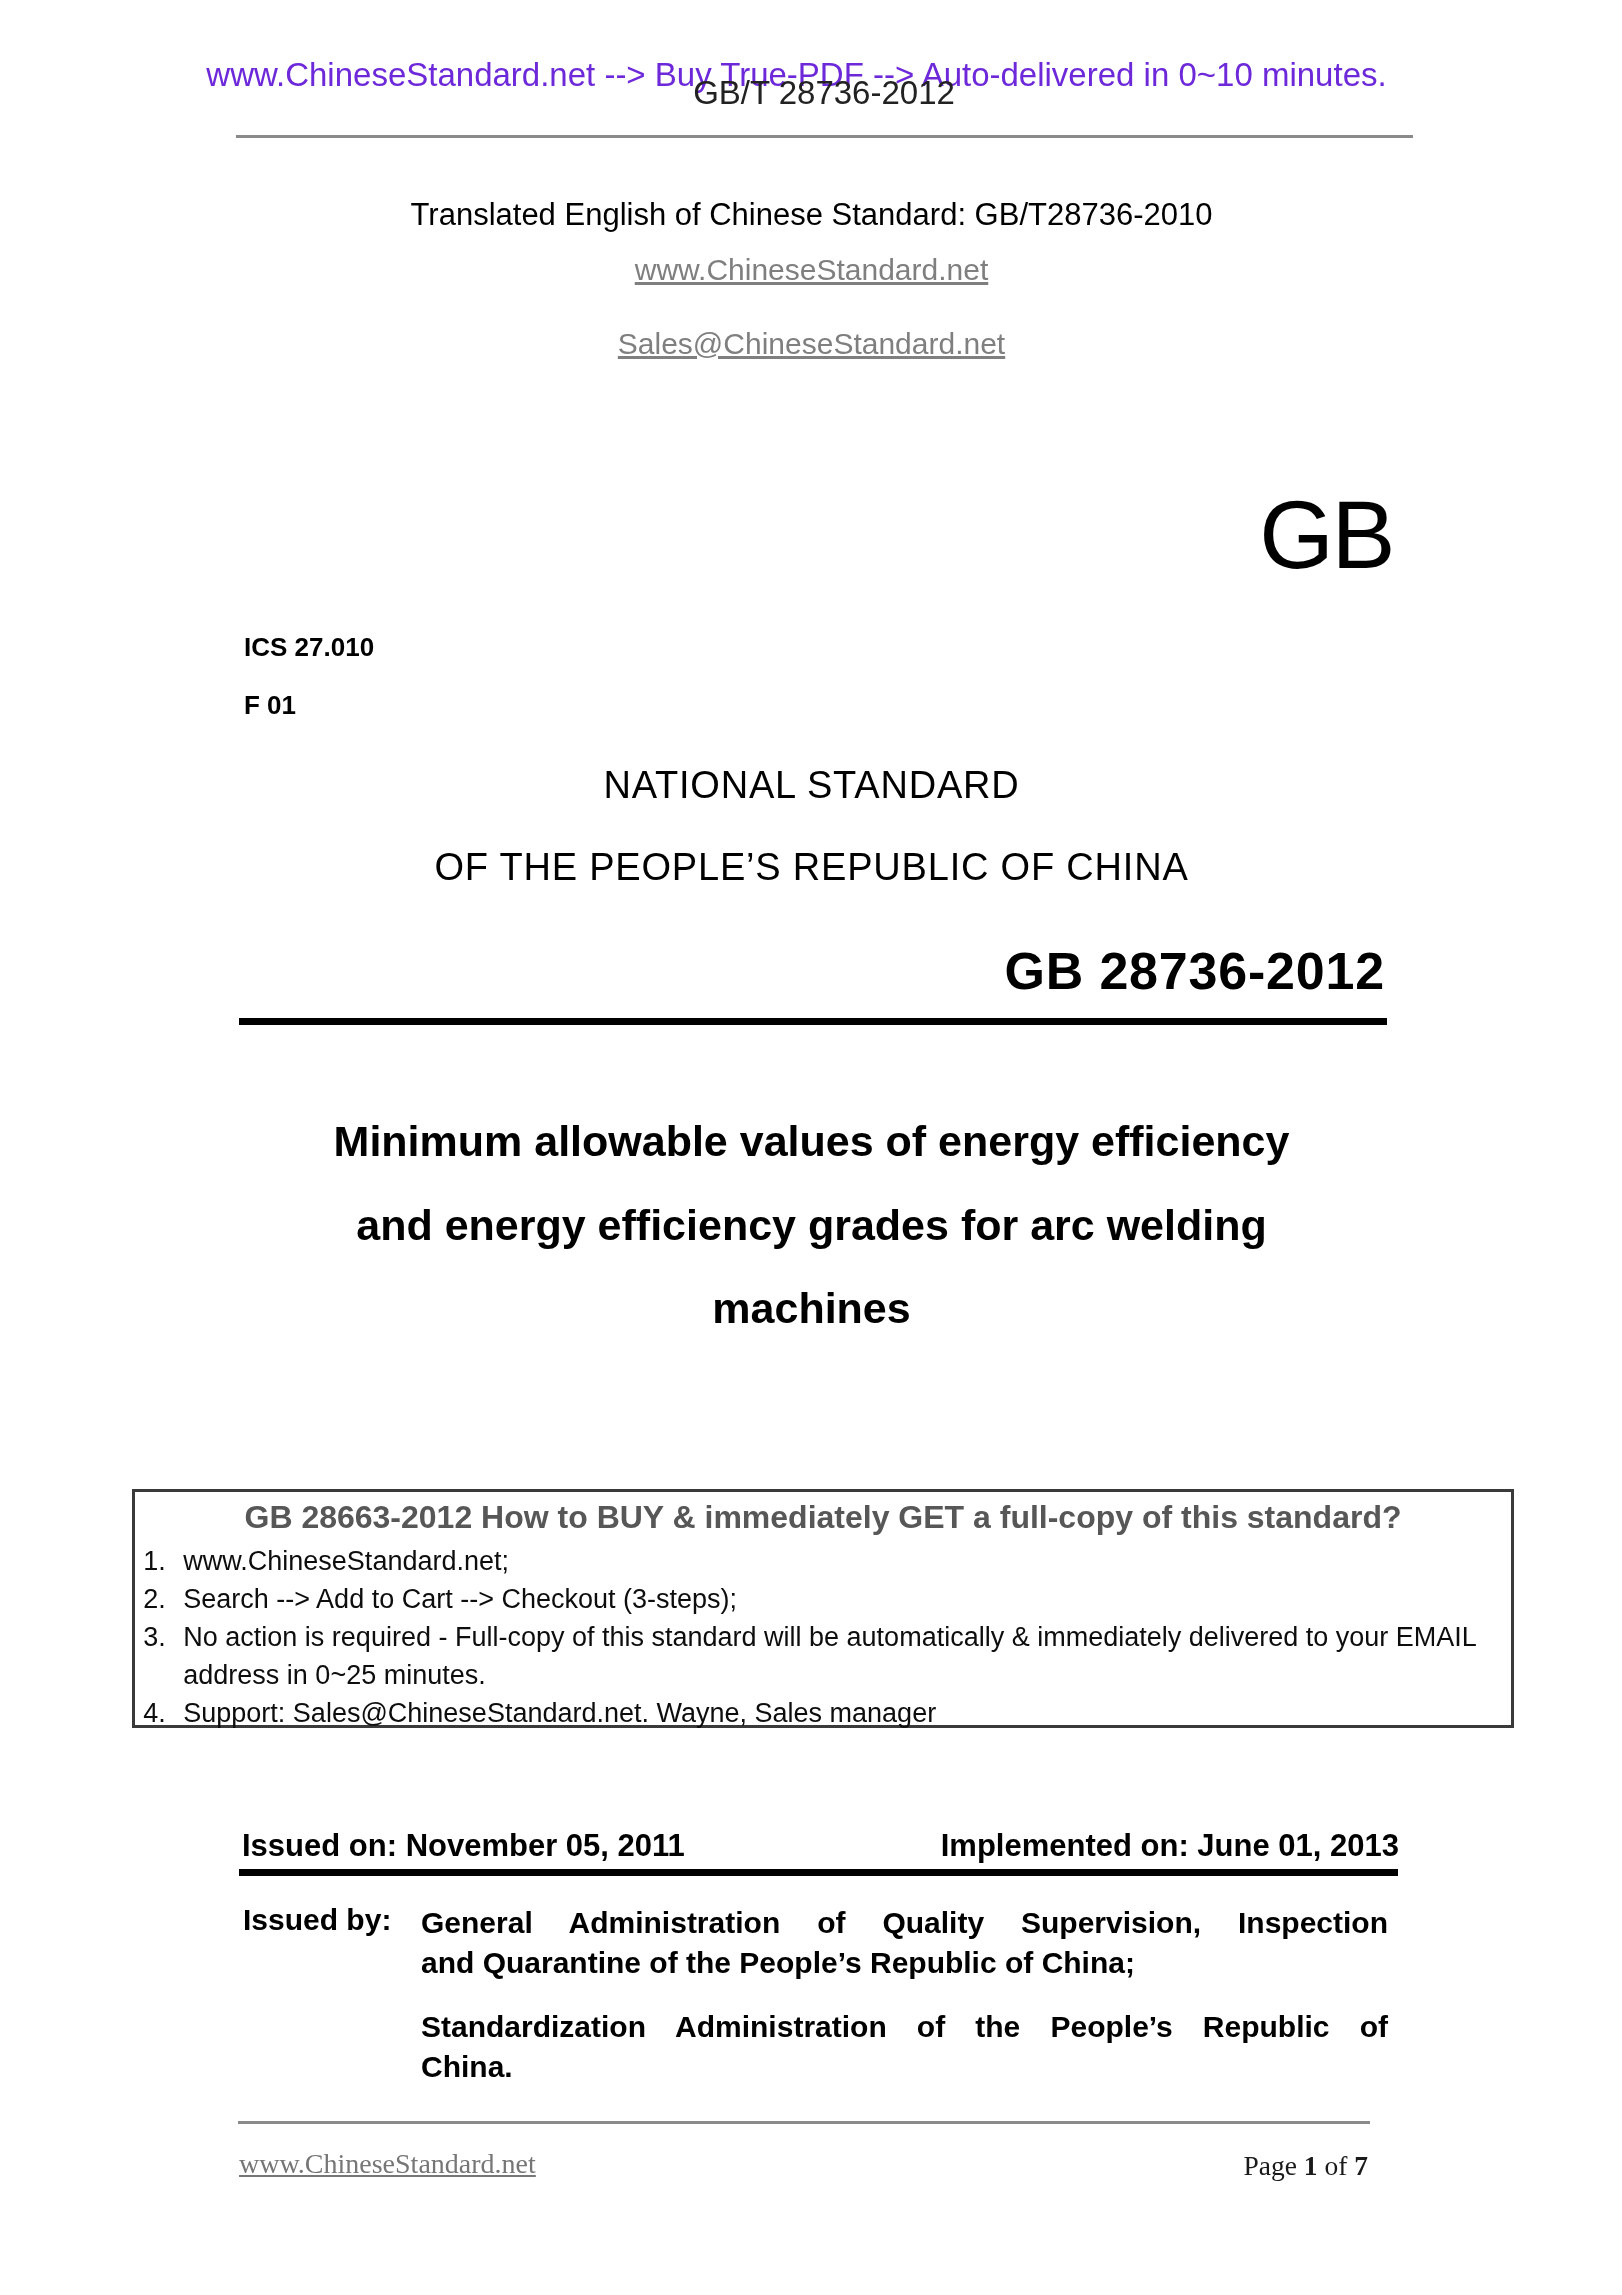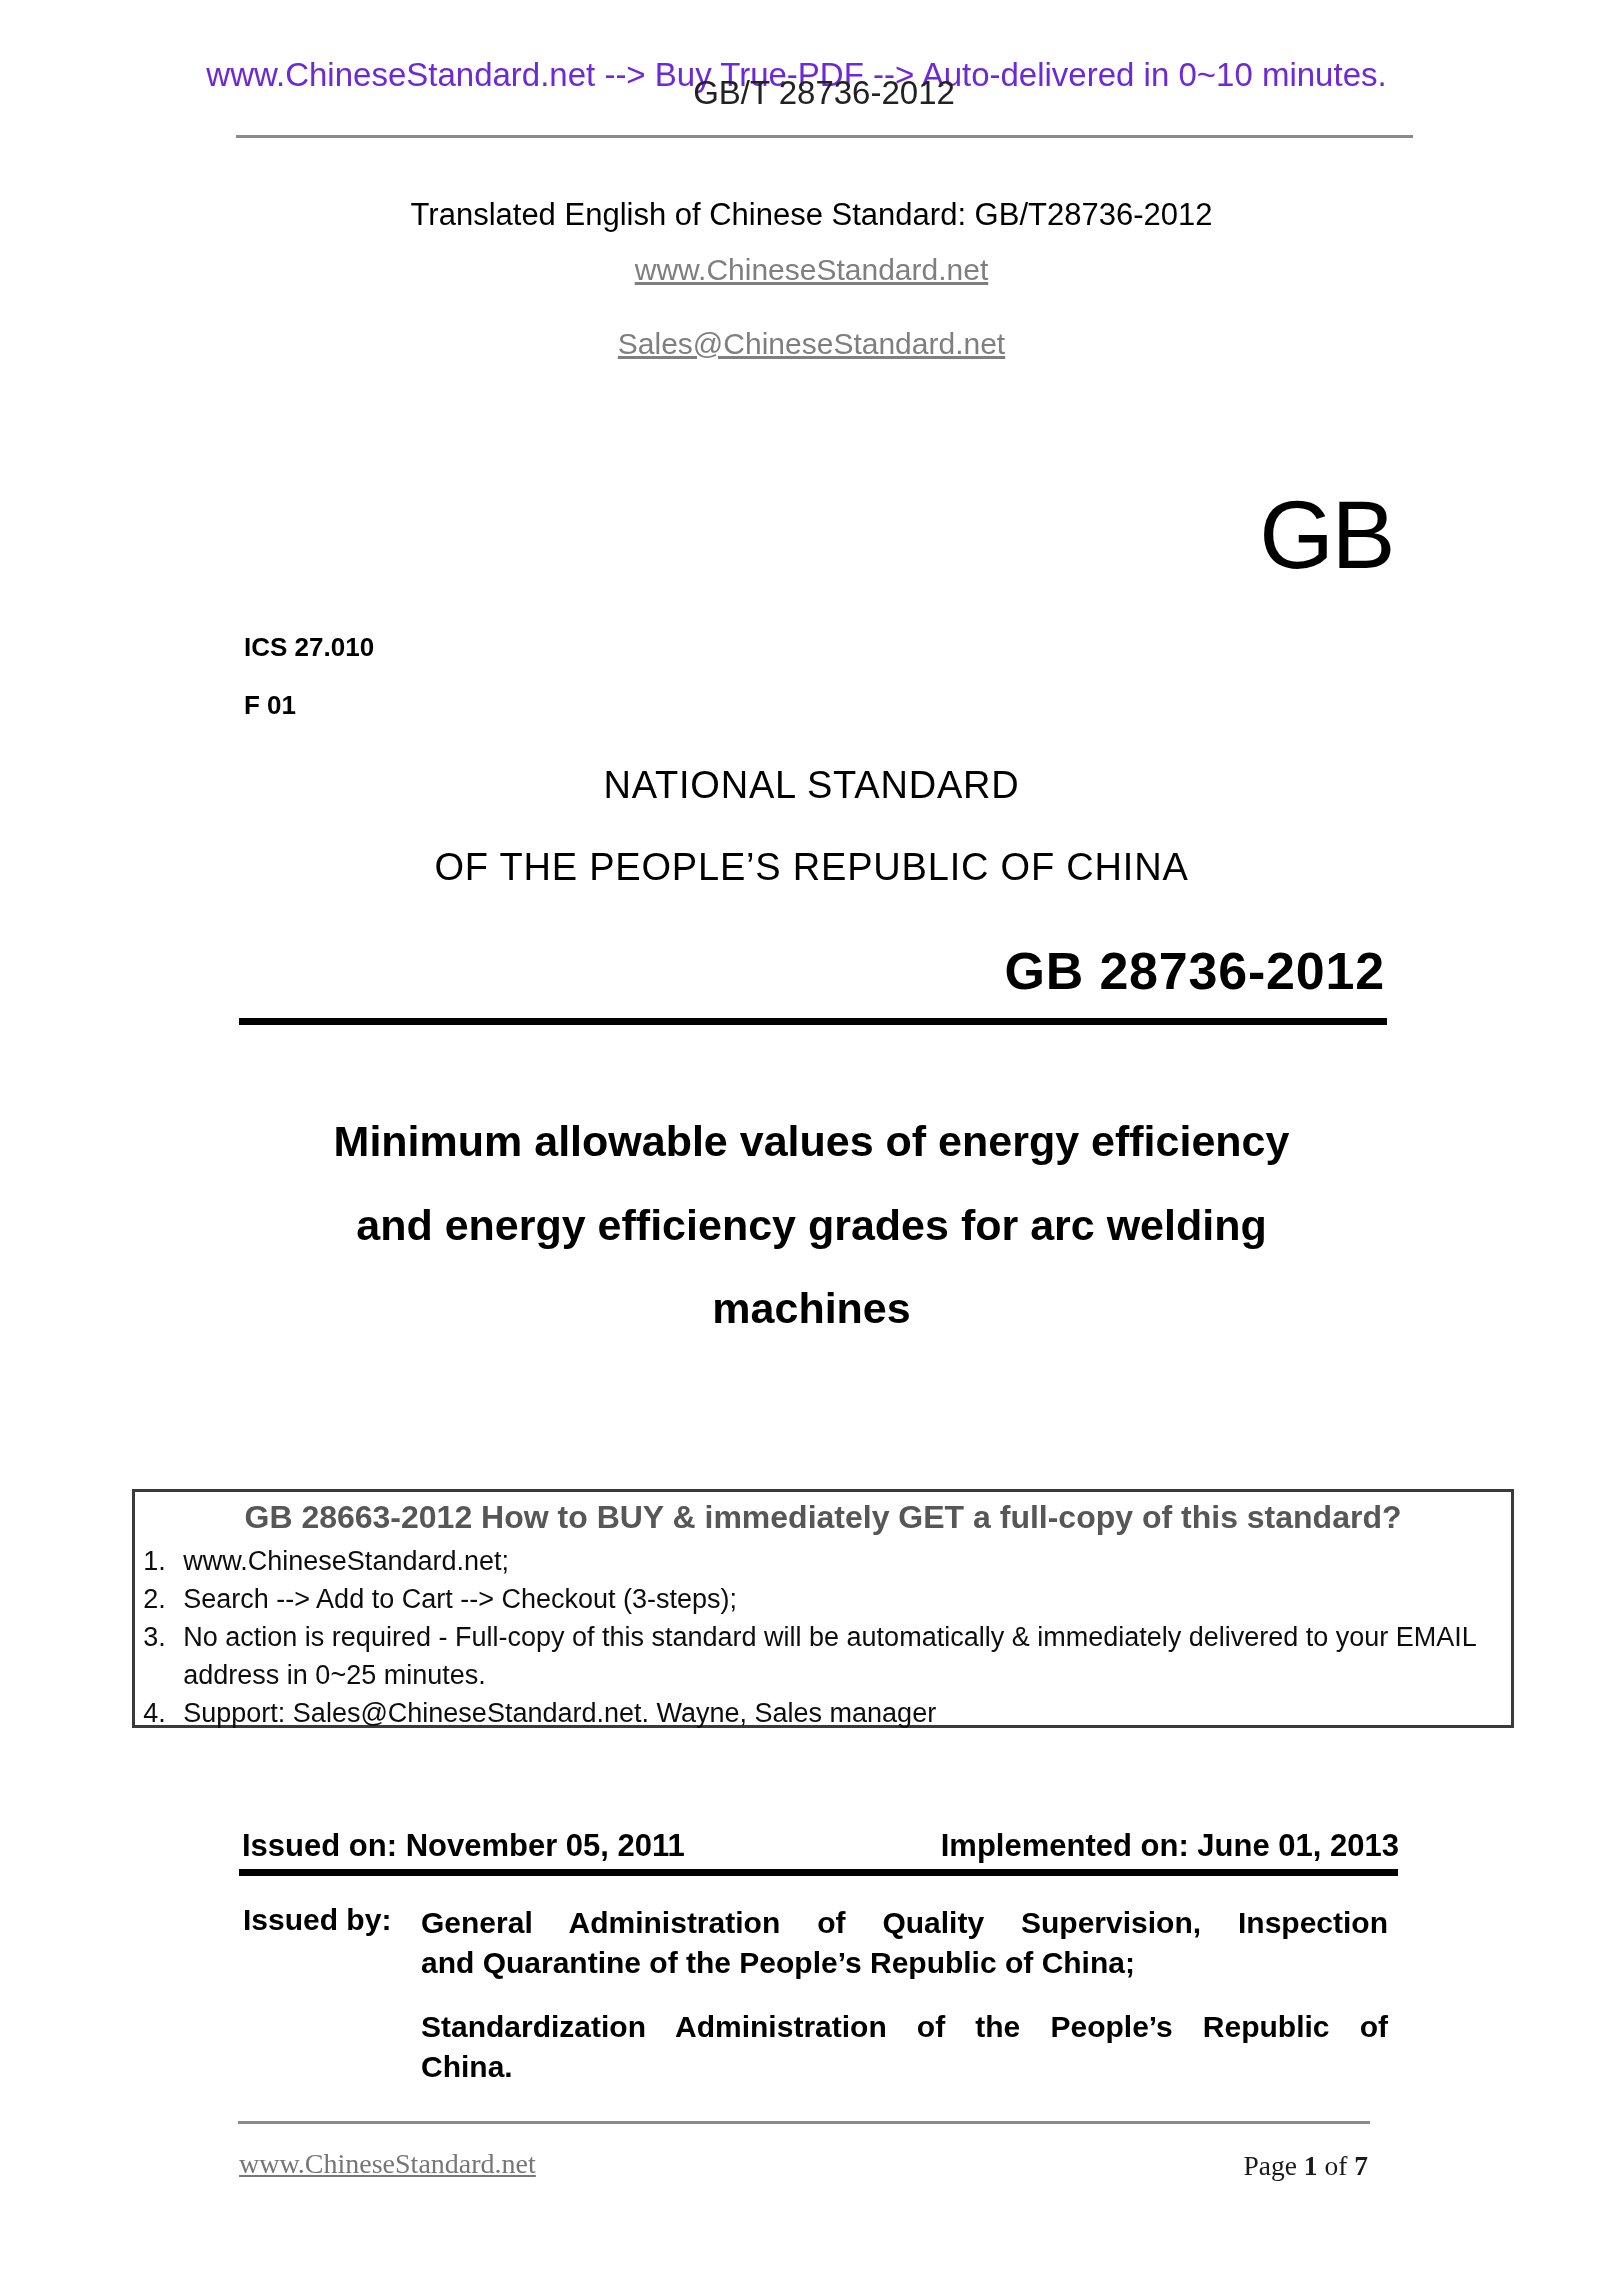--- a/index.html
+++ b/index.html
@@ -70,21 +70,21 @@
 </style>
 </head>
 <body>
 
 <div class="page">
 
   <div class="abs promo nowrap">www.ChineseStandard.net --&gt; Buy True-PDF --&gt; Auto-delivered in 0~10 minutes.</div>
   <div class="abs overlay nowrap">GB/T 28736-2012</div>
   <div class="abs rule1"></div>
 
-  <div class="abs center translated">Translated English of Chinese Standard: GB/T28736-2012</div>
+  <div class="abs center translated">Translated English of Chinese Standard: GB/T28736-2010</div>
   <div class="abs center sitelink"><span class="glink">www.ChineseStandard.net</span></div>
   <div class="abs center emaillink"><span class="glink">Sales@ChineseStandard.net</span></div>
 
   <div class="abs biggb">GB</div>
   <div class="abs ics">ICS 27.010</div>
   <div class="abs fcode">F 01</div>
   <div class="abs center natstd">NATIONAL STANDARD</div>
   <div class="abs center ofchina">OF THE PEOPLE’S REPUBLIC OF CHINA</div>
   <div class="abs gbcode nowrap">GB  28736-2012</div>
   <div class="abs thick1"></div>

